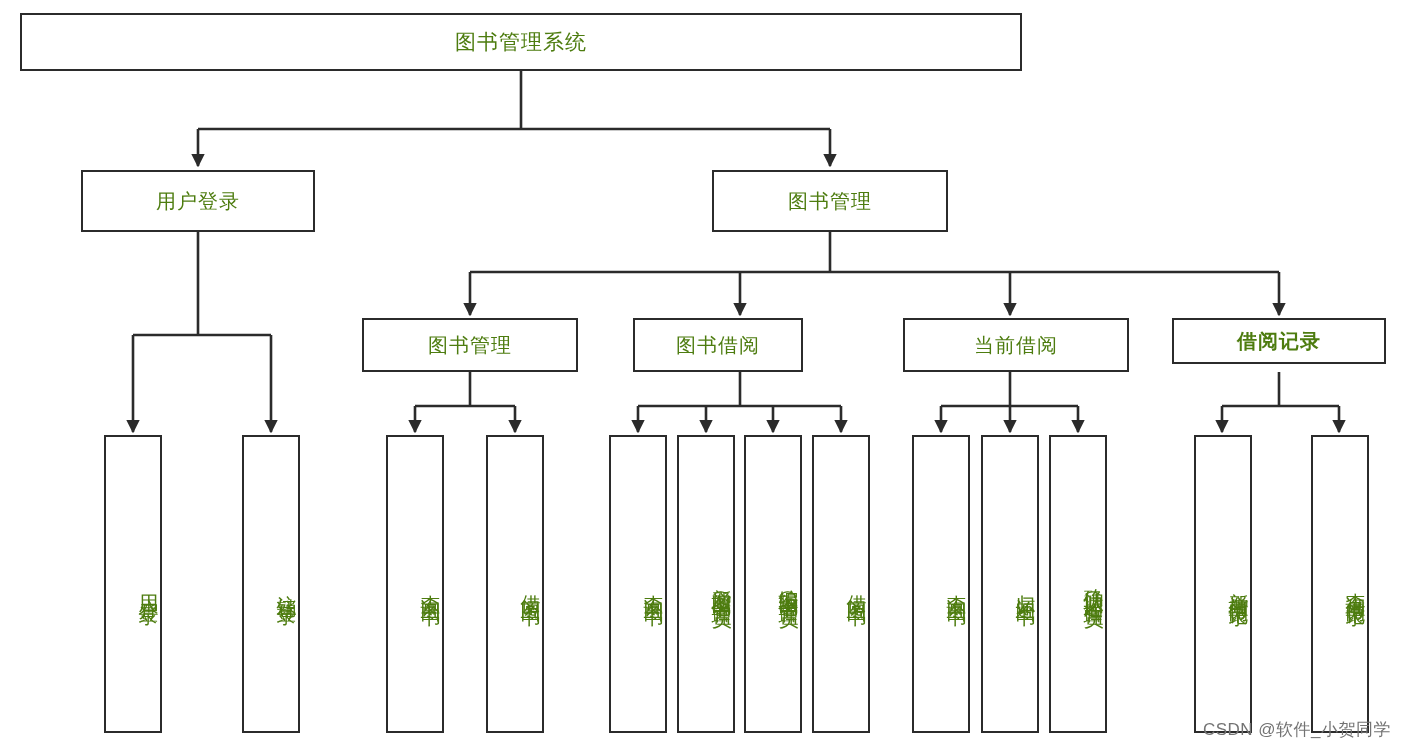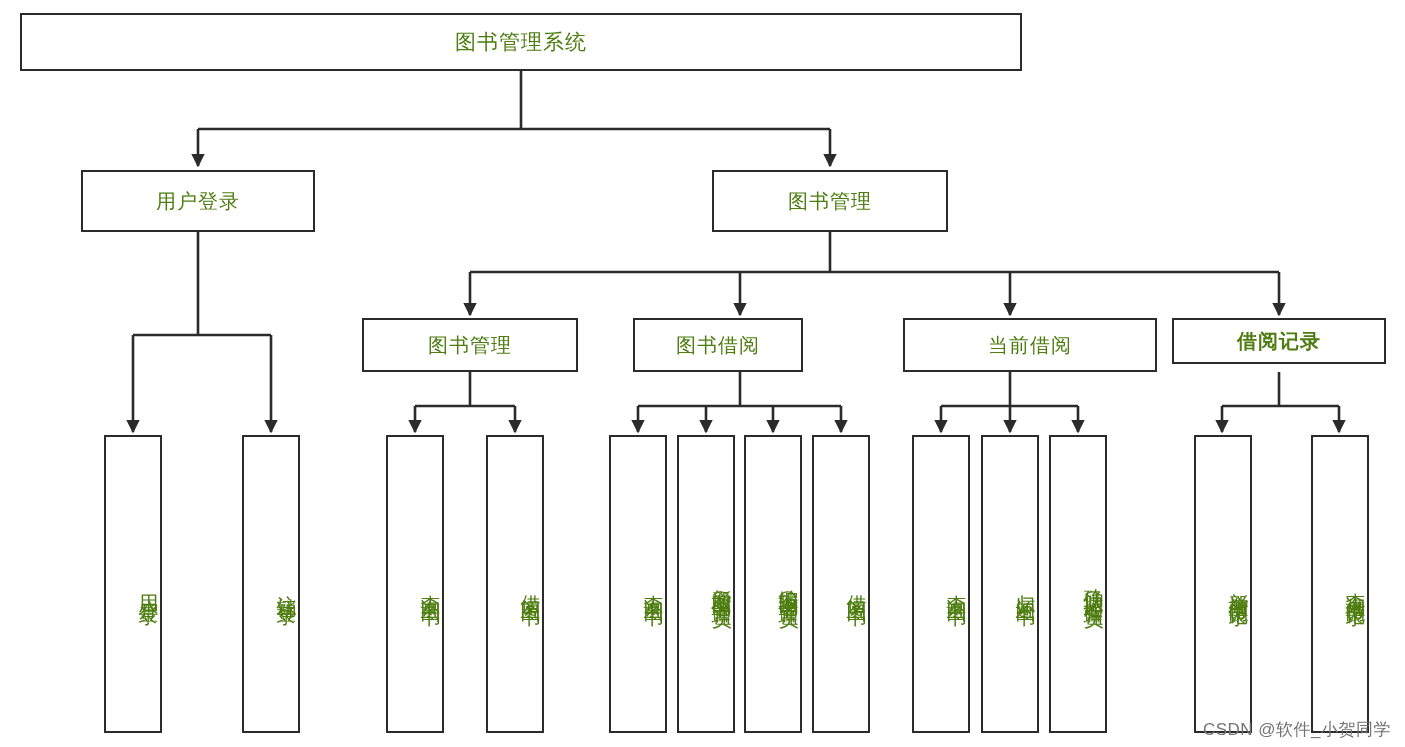--- a/index.html
+++ b/index.html
@@ -127,21 +127,21 @@
     </g>
   </svg>
 
   <div class="node horiz root" style="left:20px; top:13px; width:1002px; height:58px;">图书管理系统</div>
 
   <div class="node horiz" style="left:81px; top:170px; width:234px; height:62px;">用户登录</div>
   <div class="node horiz" style="left:712px; top:170px; width:236px; height:62px;">图书管理</div>
 
   <div class="node horiz" style="left:362px; top:318px; width:216px; height:54px;">图书管理</div>
   <div class="node horiz" style="left:633px; top:318px; width:170px; height:54px;">图书借阅</div>
-  <div class="node horiz" style="left:903px; top:318px; width:254px; height:54px;">当前借阅</div>
+  <div class="node horiz" style="left:903px; top:318px; width:226px; height:54px;">当前借阅</div>
   <div class="node horiz" style="left:1172px; top:318px; width:214px; height:46px;font-weight:bold;">借阅记录</div>
 
   <div class="node vert" style="left:104px; top:435px; width:58px; height:298px;">用户登录</div>
   <div class="node vert" style="left:242px; top:435px; width:58px; height:298px;">注销登录</div>
 
   <div class="node vert" style="left:386px; top:435px; width:58px; height:298px;">查询图书</div>
   <div class="node vert" style="left:486px; top:435px; width:58px; height:298px;">借阅图书</div>
 
   <div class="node vert" style="left:609px; top:435px; width:58px; height:298px;">查询图书</div>
   <div class="node vert tall-text" style="left:677px; top:435px; width:58px; height:298px;">新增图书（管理员）</div>

